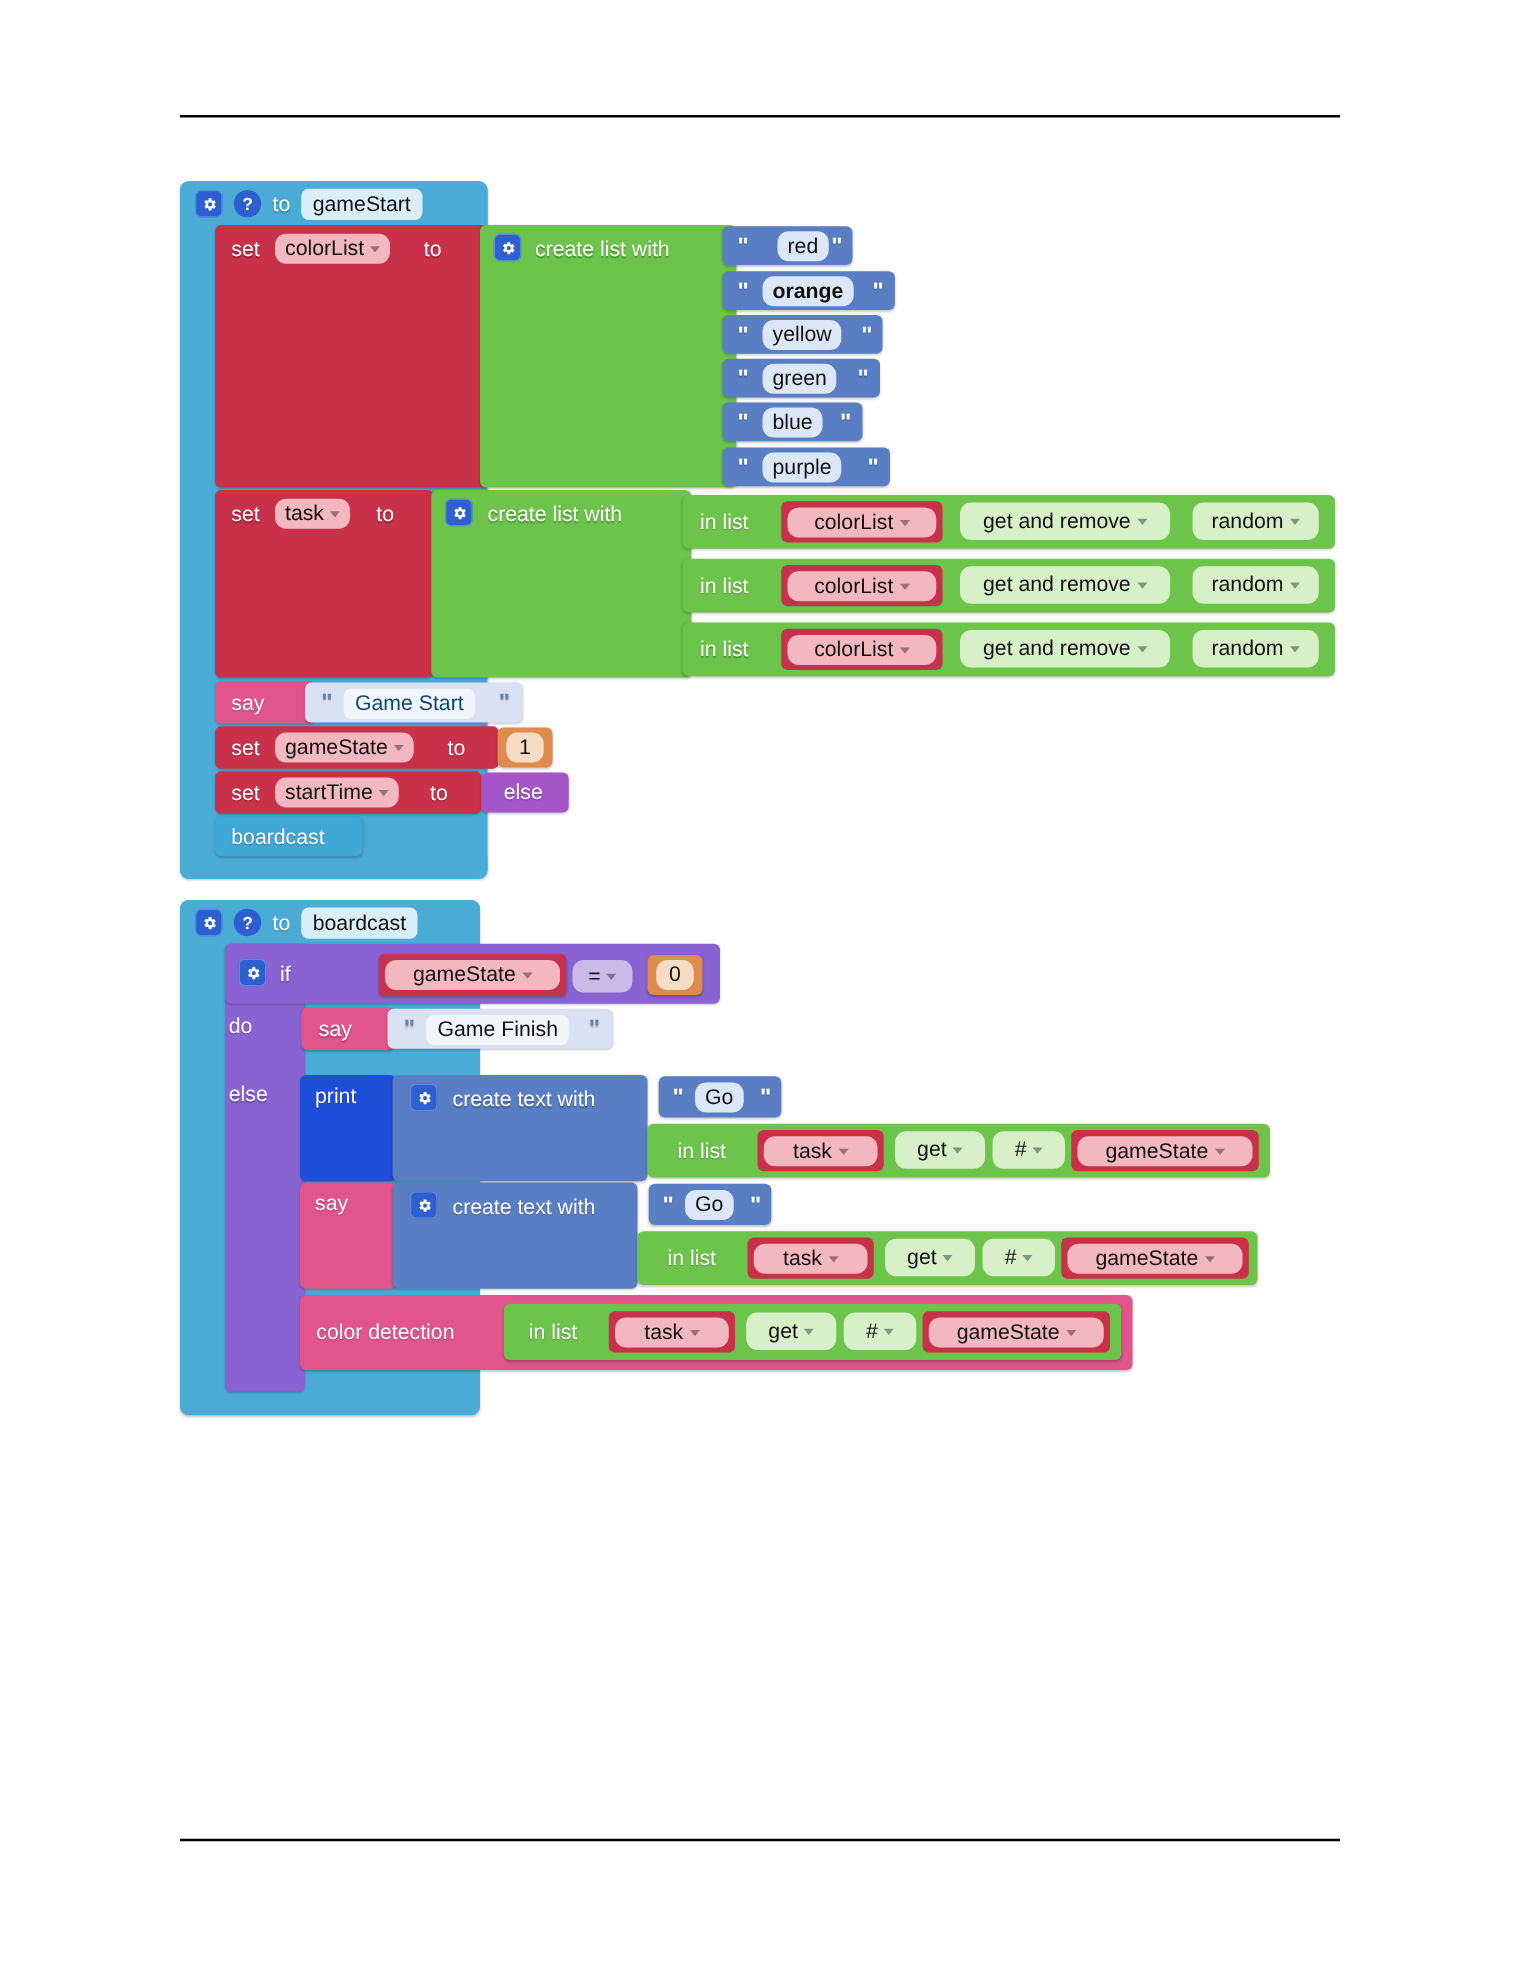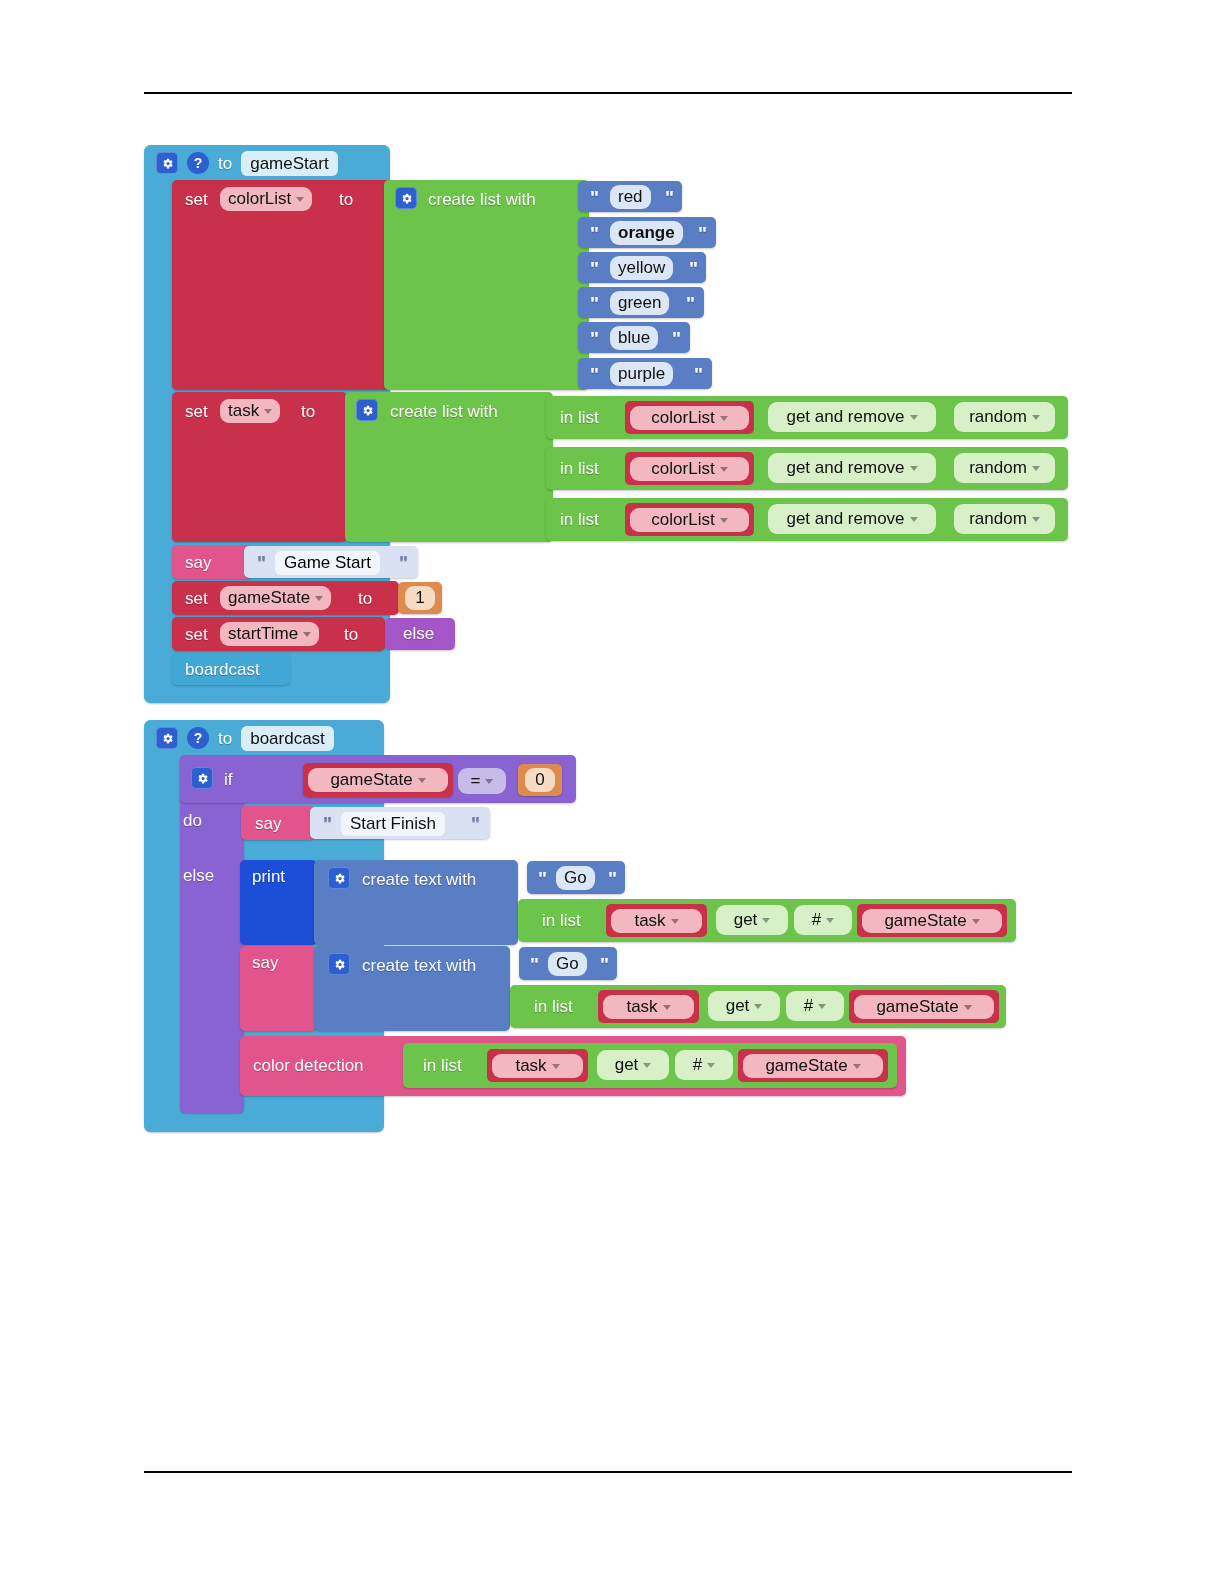--- a/index.html
+++ b/index.html
@@ -101,21 +101,21 @@
   <span class="gear" style="position:absolute;left:11px;top:7px;">
     <svg width="13" height="13" viewBox="0 0 24 24">
         <path fill="#fff" d="M19.4 13a7.6 7.6 0 000-2l2-1.6-2-3.4-2.4 1a7.7 7.7 0 00-1.7-1L15 3H11l-.3 2.6a7.7 7.7 0 00-1.7 1l-2.4-1-2 3.4L6.6 11a7.6 7.6 0 000 2l-2 1.6 2 3.4 2.4-1c.5.4 1.1.8 1.7 1L11 21h4l.3-2.6c.6-.2 1.2-.6 1.7-1l2.4 1 2-3.4zM13 15a3 3 0 110-6 3 3 0 010 6z"></path>
       </svg>
   </span>
   <span class="lbl" style="position:absolute;left:44px;top:11px;">create list with</span>
 </div>
 
 <div class="blk c-text rb shadow" style="left:578px;top:181px;width:104px;height:31px;">
   <span class="quote" style="position:absolute;left:12px;top:7px;">"</span>
-  <span class="field c-textpill" style="position:absolute;left:32px;top:4px;">red</span>
+  <span class="field c-textpill" style="position:absolute;left:44px;top:4px;">red</span>
   <span class="quote" style="position:absolute;left:87px;top:7px;">"</span>
 </div>
 <div class="blk c-text rb shadow" style="left:578px;top:217px;width:138px;height:31px;">
   <span class="quote" style="position:absolute;left:12px;top:7px;">"</span>
   <span class="field c-textpill" style="position:absolute;left:32px;top:4px;font-weight:bold;">orange</span>
   <span class="quote" style="position:absolute;left:120px;top:7px;">"</span>
 </div>
 <div class="blk c-text rb shadow" style="left:578px;top:252px;width:128px;height:31px;">
   <span class="quote" style="position:absolute;left:12px;top:7px;">"</span>
   <span class="field c-textpill" style="position:absolute;left:32px;top:4px;">yellow</span>
@@ -207,21 +207,21 @@
     <span>random</span>
     <i class="caret"></i>
   </span>
 </div>
 
 <div class="blk c-say rb shadow" style="left:172px;top:545px;width:80px;height:34px;">
   <span class="lbl" style="position:absolute;left:13px;top:9px;">say</span>
 </div>
 <div class="blk c-saytext rb shadow" style="left:244px;top:546px;width:174px;height:32px;">
   <span class="quote dk" style="position:absolute;left:13px;top:7px;">"</span>
-  <span style="position:absolute;left:31px;top:5px;background:#f2f6fc;border-radius:6px;padding:2px 9px;font-size:17px;line-height:20px;color:#000000;">Game Start</span>
+  <span style="position:absolute;left:31px;top:5px;background:#f2f6fc;border-radius:6px;padding:2px 9px;font-size:17px;line-height:20px;color:#0c4a6e;">Game Start</span>
   <span class="quote dk" style="position:absolute;left:155px;top:7px;">"</span>
 </div>
 
 <div class="blk c-set rb shadow" style="left:172px;top:581px;width:227px;height:34px;">
   <span class="lbl" style="position:absolute;left:13px;top:9px;">set</span>
   <span class="field c-setpill" style="position:absolute;left:48px;top:5px;">
     <span>gameState</span>
     <i class="caret"></i>
   </span>
   <span class="lbl" style="position:absolute;left:186px;top:9px;">to</span>
@@ -284,21 +284,21 @@
 <div class="blk c-num rb shadow" style="left:518px;top:764px;width:44px;height:32px;">
   <span class="field c-numpill" style="position:absolute;left:7px;top:4px;width:30px;justify-content:center;">0</span>
 </div>
 
 <span class="lbl" style="position:absolute;left:183px;top:812px;">do</span>
 <div class="blk c-say rb shadow" style="left:241px;top:806px;width:74px;height:34px;">
   <span class="lbl" style="position:absolute;left:14px;top:9px;">say</span>
 </div>
 <div class="blk c-saytext rb shadow" style="left:310px;top:807px;width:180px;height:32px;">
   <span class="quote dk" style="position:absolute;left:13px;top:7px;">"</span>
-  <span style="position:absolute;left:31px;top:5px;background:#f2f6fc;border-radius:6px;padding:2px 9px;font-size:17px;line-height:20px;color:#111;">Start Finish</span>
+  <span style="position:absolute;left:31px;top:5px;background:#f2f6fc;border-radius:6px;padding:2px 9px;font-size:17px;line-height:20px;color:#111;">Game Finish</span>
   <span class="quote dk" style="position:absolute;left:161px;top:7px;">"</span>
 </div>
 
 <span class="lbl" style="position:absolute;left:183px;top:867px;">else</span>
 
 <div class="blk c-print rb shadow" style="left:240px;top:860px;width:77px;height:85px;">
   <span class="lbl" style="position:absolute;left:12px;top:8px;">print</span>
 </div>
 <div class="blk c-text rb shadow" style="left:314px;top:860px;width:204px;height:85px;">
   <span class="gear" style="position:absolute;left:14px;top:7px;">

